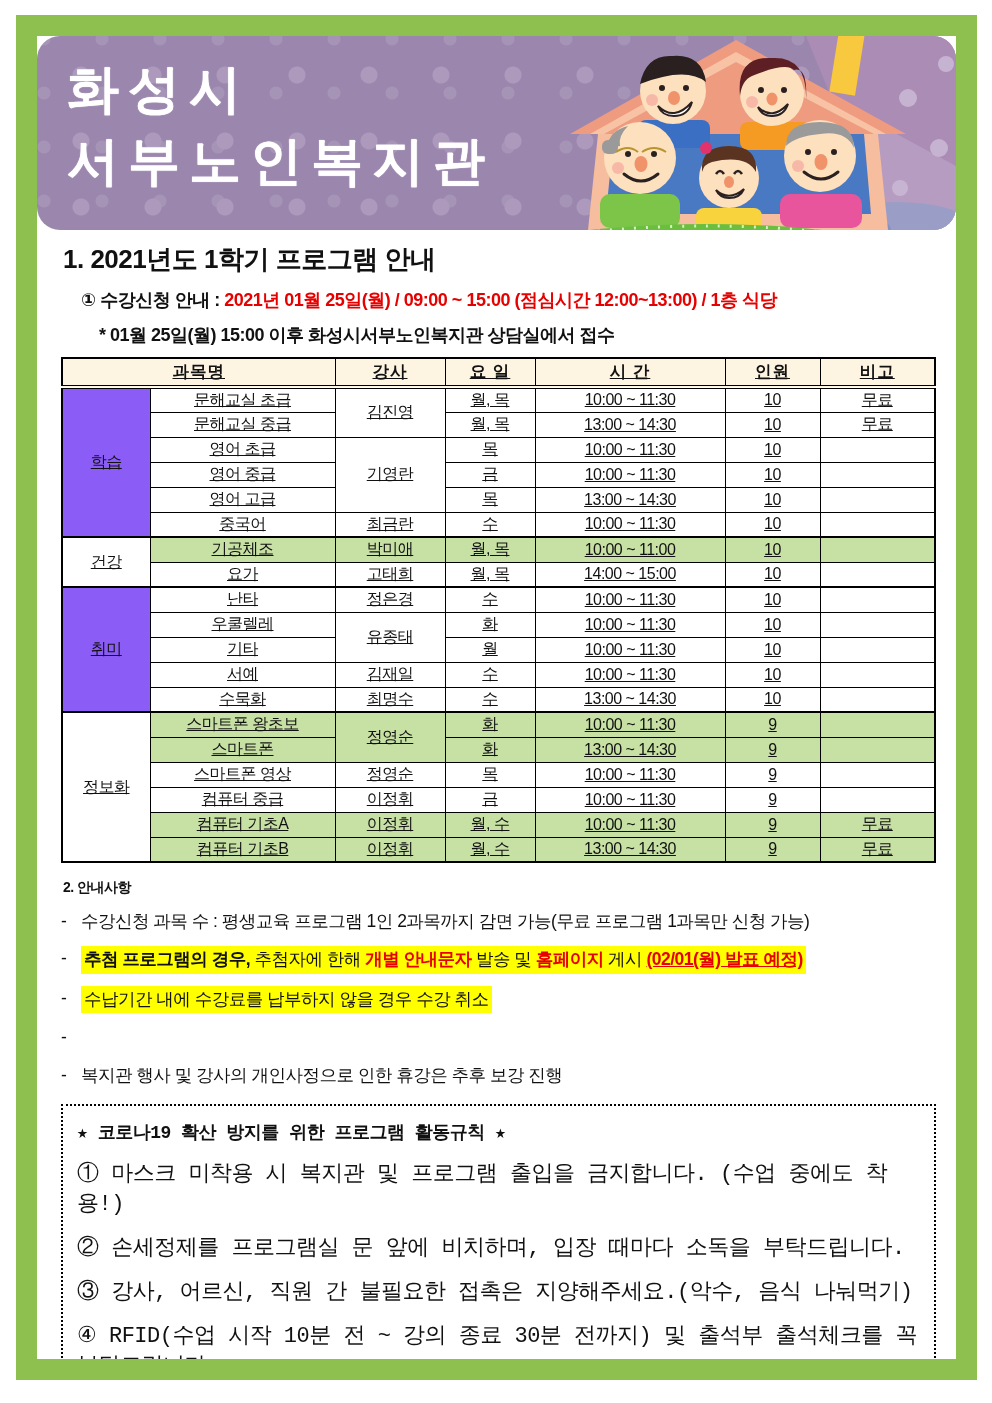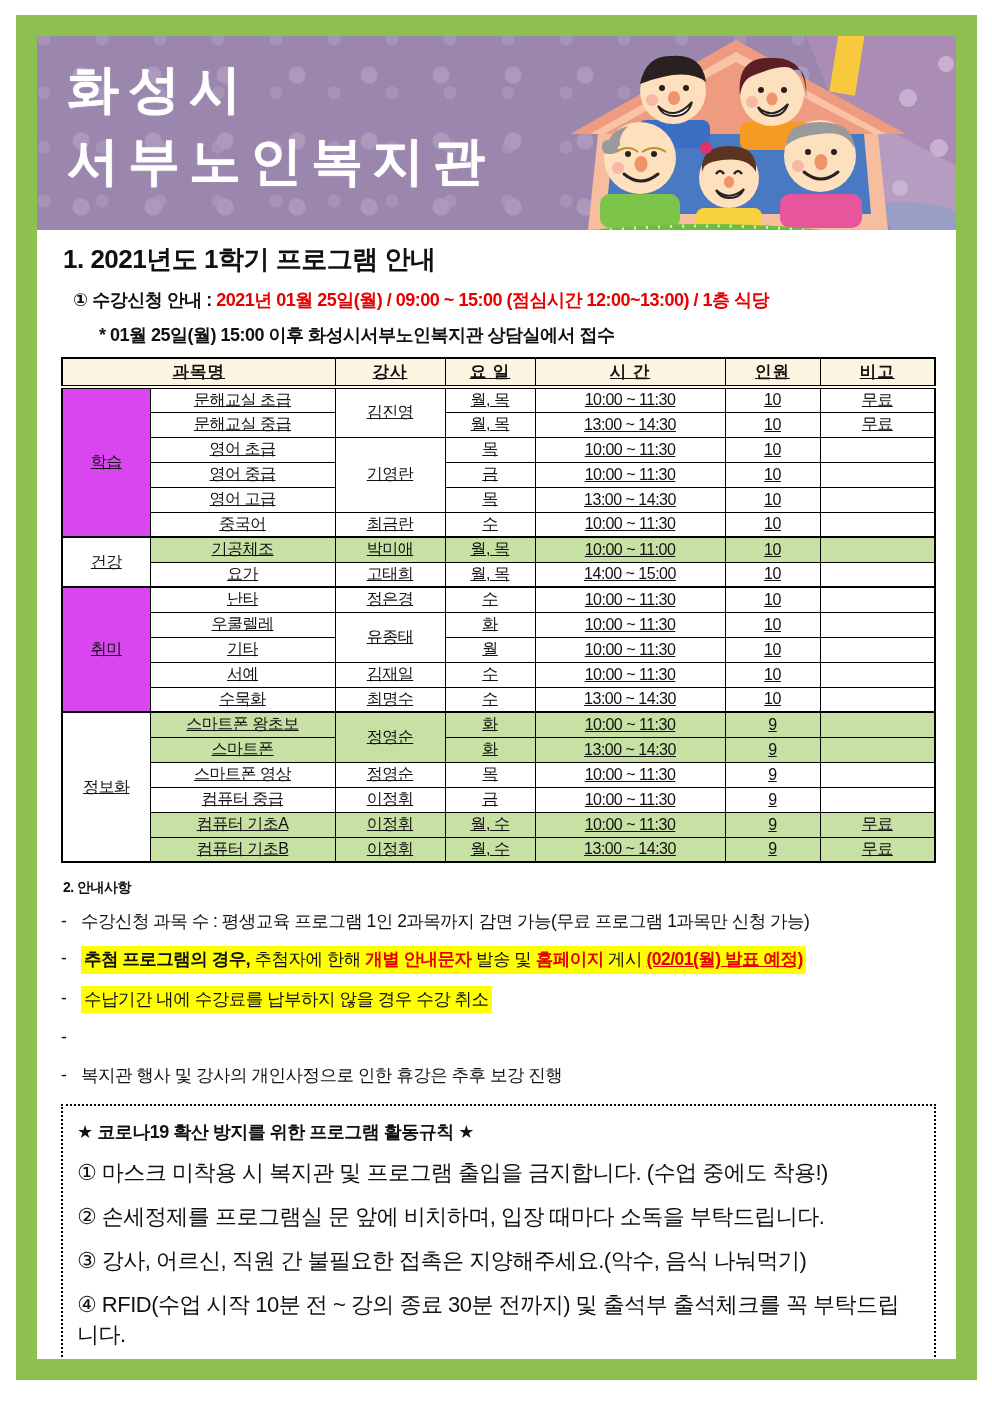--- a/index.html
+++ b/index.html
@@ -15,60 +15,60 @@
   html,body{margin:0;padding:0;background:#ffffff;}
   body{font-family:"Liberation Sans","DejaVu Sans",sans-serif;color:#111;}
   .page{width:992px;height:1403px;background:#fff;padding:15px 15px 23px 16px;}
   .frame{width:100%;height:100%;border:21px solid var(--frame-green);background:#fff;}
   .content{width:100%;height:100%;background:#fff;display:flex;flex-direction:column;overflow:hidden;}
 
   
   .banner{position:relative;height:194px;flex:0 0 auto;background-color:var(--banner-purple);
     background-image:radial-gradient(circle,#ac99bc 8px,transparent 9px),
                      radial-gradient(circle,#a694b6 6px,transparent 7px);
-    background-size:72px 66px,58px 54px;background-position:8px 6px,36px 30px;overflow:hidden;}
+    background-size:72px 66px,58px 54px;background-position:8px 6px,36px 30px;overflow:hidden;border-radius:23px;}
   .banner-title{position:absolute;left:30px;top:18px;color:#fff;font-weight:bold;
     font-size:52px;line-height:1.38;letter-spacing:9px;text-shadow:0 0 1px #fff;}
   .banner-art{position:absolute;right:0;top:0;height:194px;}
 
   
   .sec1{flex:0 0 auto;padding:10px 18px 0 24px;}
   .sec1-heading{font-size:26px;font-weight:bold;margin:2px 0 2px 2px;letter-spacing:-0.5px;}
-  .sec1-line{font-size:18px;font-weight:bold;margin-top:11px;margin-left:12px;letter-spacing:-0.5px;}
+  .sec1-line{font-size:18px;font-weight:bold;margin-top:11px;margin-left:20px;letter-spacing:-0.5px;}
   .sec1-line.star{margin-left:38px;}
   .sec1-line.split{display:flex;justify-content:space-between;align-items:baseline;padding-right:6px;}
   .red{color:var(--accent-red);}
   .green-note{font-size:18px;font-weight:normal;}
   .green-note .hl-green{background:var(--cell-green);font-weight:bold;}
 
   
   .tbl-wrap{flex:0 0 auto;padding:10px 18px 0 24px;}
   table.programs{border-collapse:collapse;width:873px;table-layout:fixed;font-size:16px;text-decoration:underline;}
   table.programs{border:2px solid #000;}
   table.programs th{background:var(--cream);border:1px solid #000;border-bottom:4px double #000;
     height:29px;font-size:16.5px;font-weight:bold;padding:0 2px;letter-spacing:1px;}
   table.programs td{border:1px solid #000;text-align:center;height:25px;padding:0 2px;
     letter-spacing:-0.5px;white-space:nowrap;overflow:hidden;}
   tr.group-start td{border-top:2px solid #000;}
-  td.cat-cell{background:#d946ef;}
+  td.cat-cell{background:#8b5cf6;}
   tr.green-row td{background:var(--cell-green);}
   tr.green-row td.cat-cell{background:#fff;}
 
   
   .sec2{flex:0 0 auto;padding:16px 18px 0 24px;}
   .sec2-heading{font-size:14px;font-weight:bold;margin:0 0 2px 2px;letter-spacing:-0.5px;}
   .note-line{display:flex;font-size:17.5px;margin-top:12px;letter-spacing:-0.5px;line-height:1.45;}
   .note-line .dash{flex:0 0 20px;}
   .note-body.hl{background:var(--hl-yellow);padding:1px 3px;}
   .seg.b{font-weight:bold;}
   .seg.r{color:var(--accent-red);}
   .seg.u{text-decoration:underline;}
 
   
-  .covid-box{flex:0 0 auto;margin:16px 20px 0 24px;border:2px dotted #000;padding:8px 16px 16px 14px;}
+  .covid-box{flex:0 0 auto;margin:16px 20px 0 24px;border:2px dotted #000;padding:8px 16px 16px 14px;font-family:Liberation Mono, monospace;}
   .covid-title{font-size:18px;font-weight:bold;margin-top:6px;letter-spacing:-0.5px;}
   .covid-item{font-size:22px;margin-top:14px;letter-spacing:-0.5px;}
 
   
   .footer{flex:0 0 auto;display:flex;justify-content:space-between;align-items:baseline;
     padding:16px 2px 0 4px;font-size:15px;font-weight:bold;letter-spacing:-0.6px;white-space:nowrap;}
 </style>
 </head>
 <body>
 

